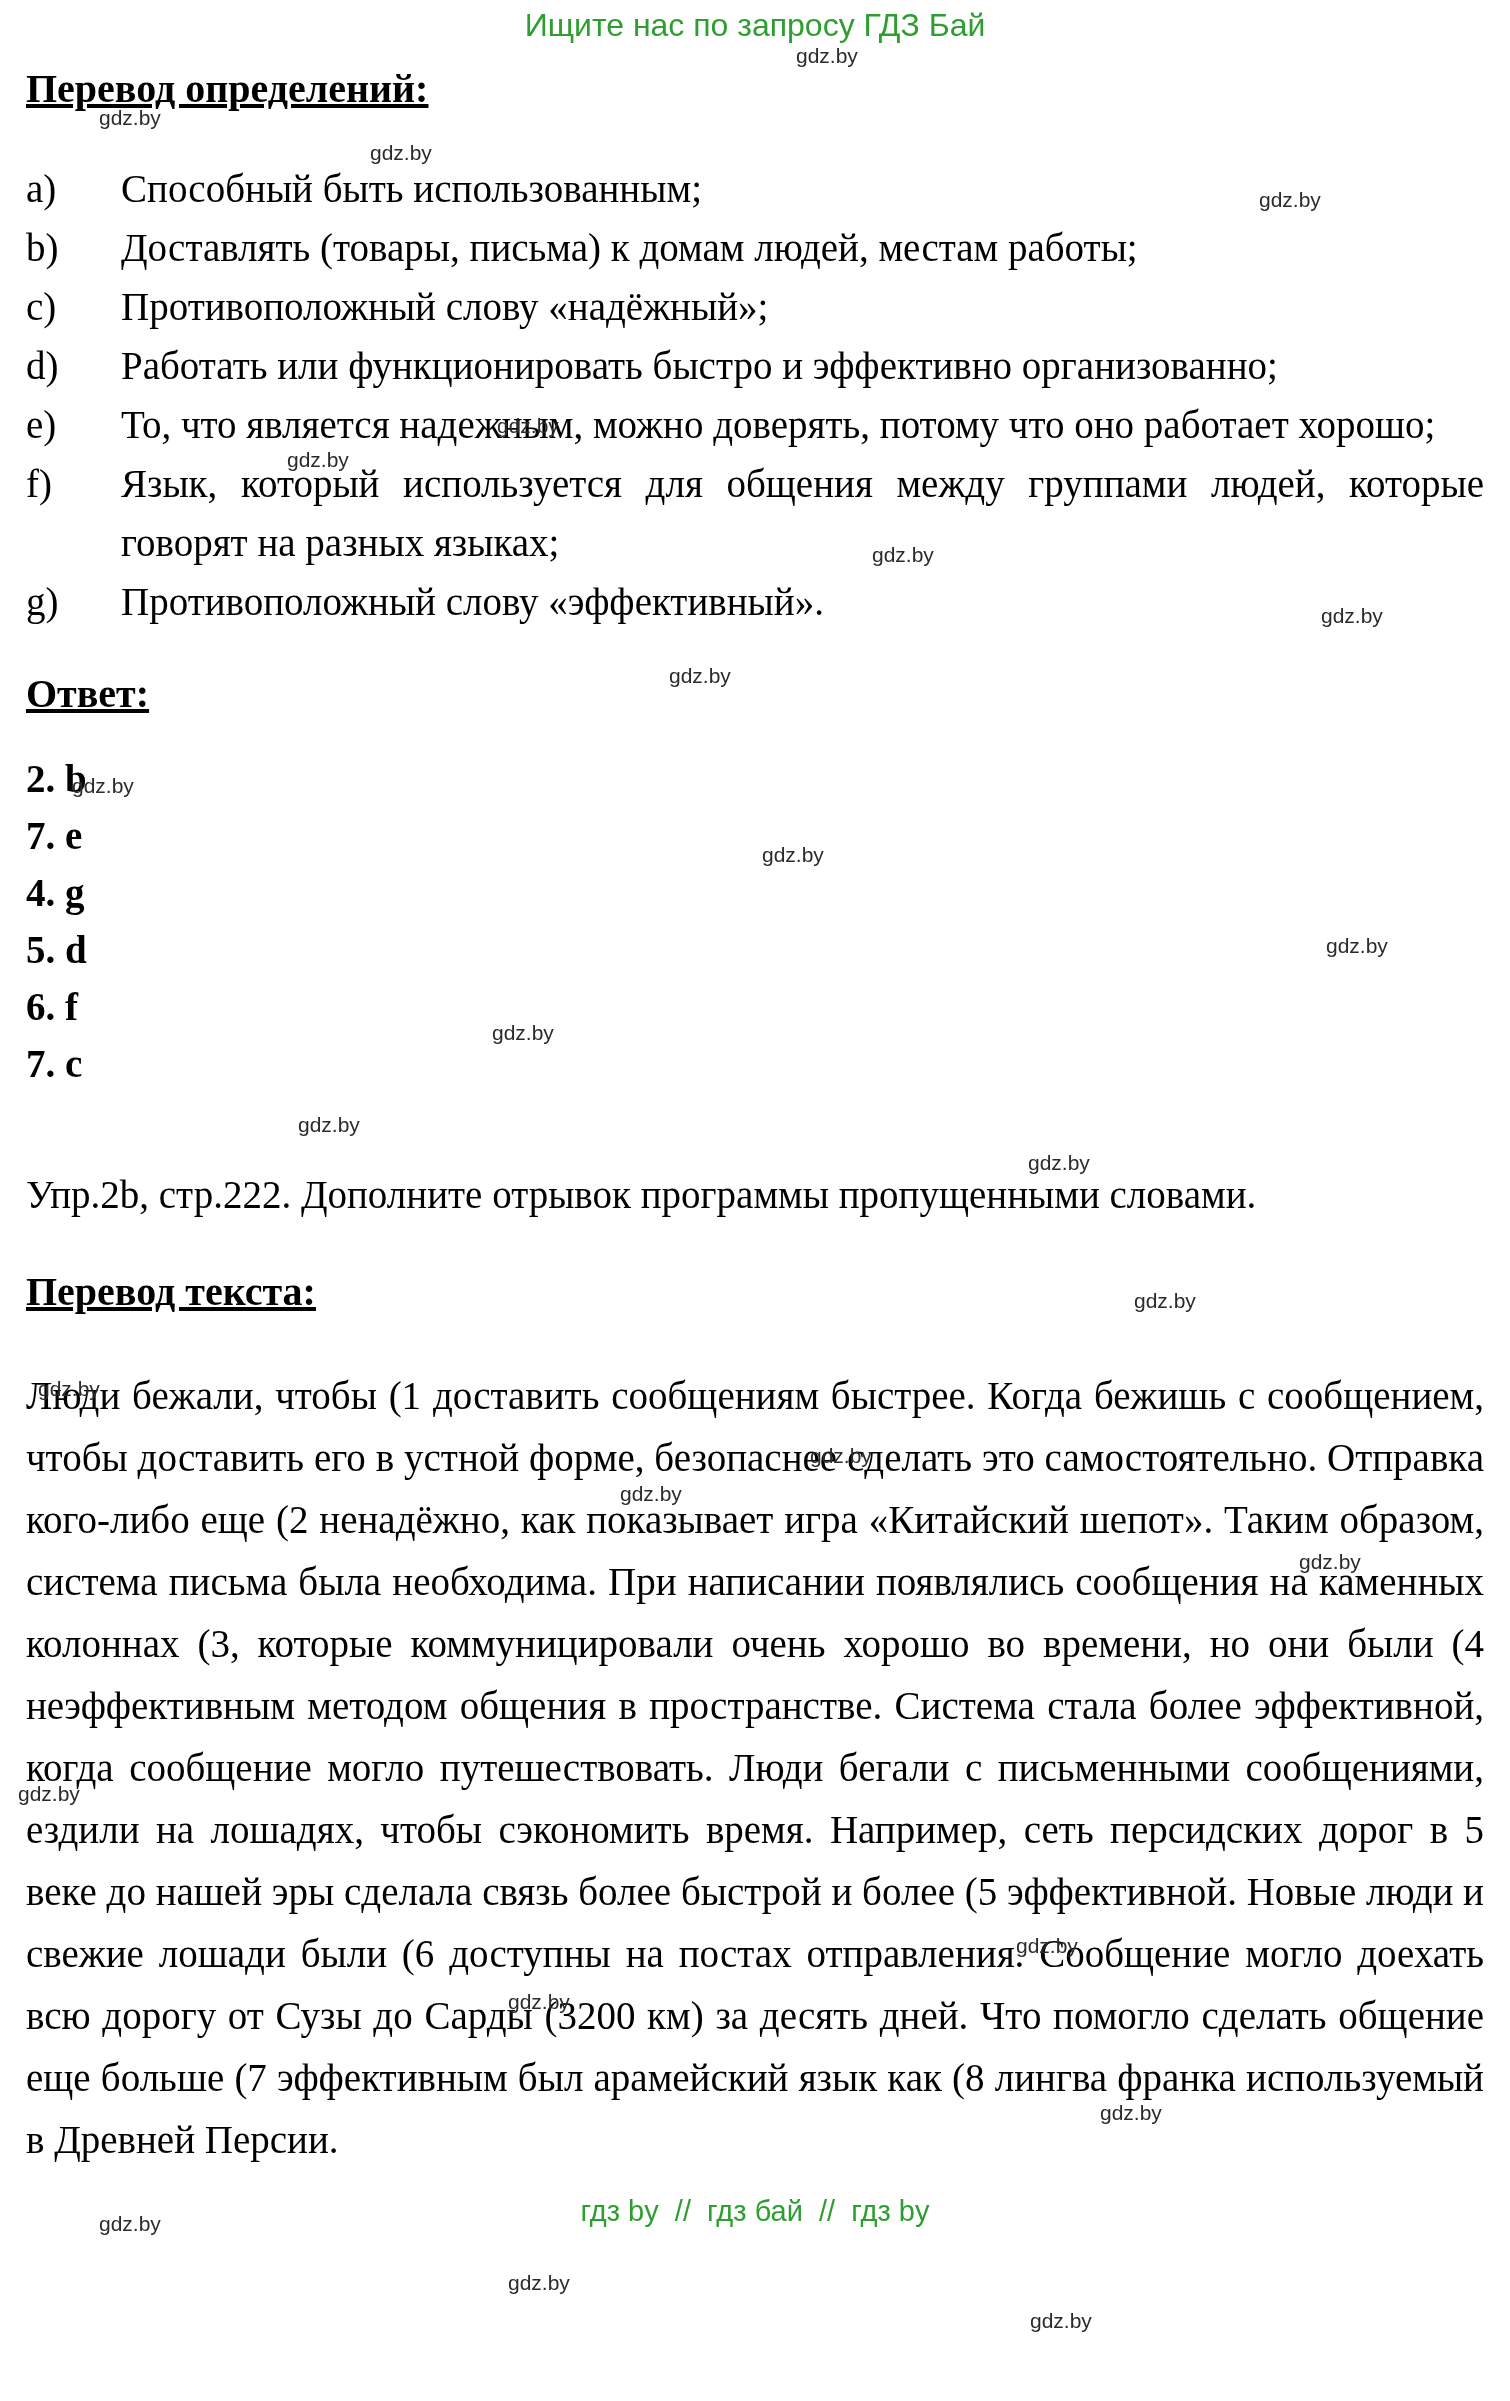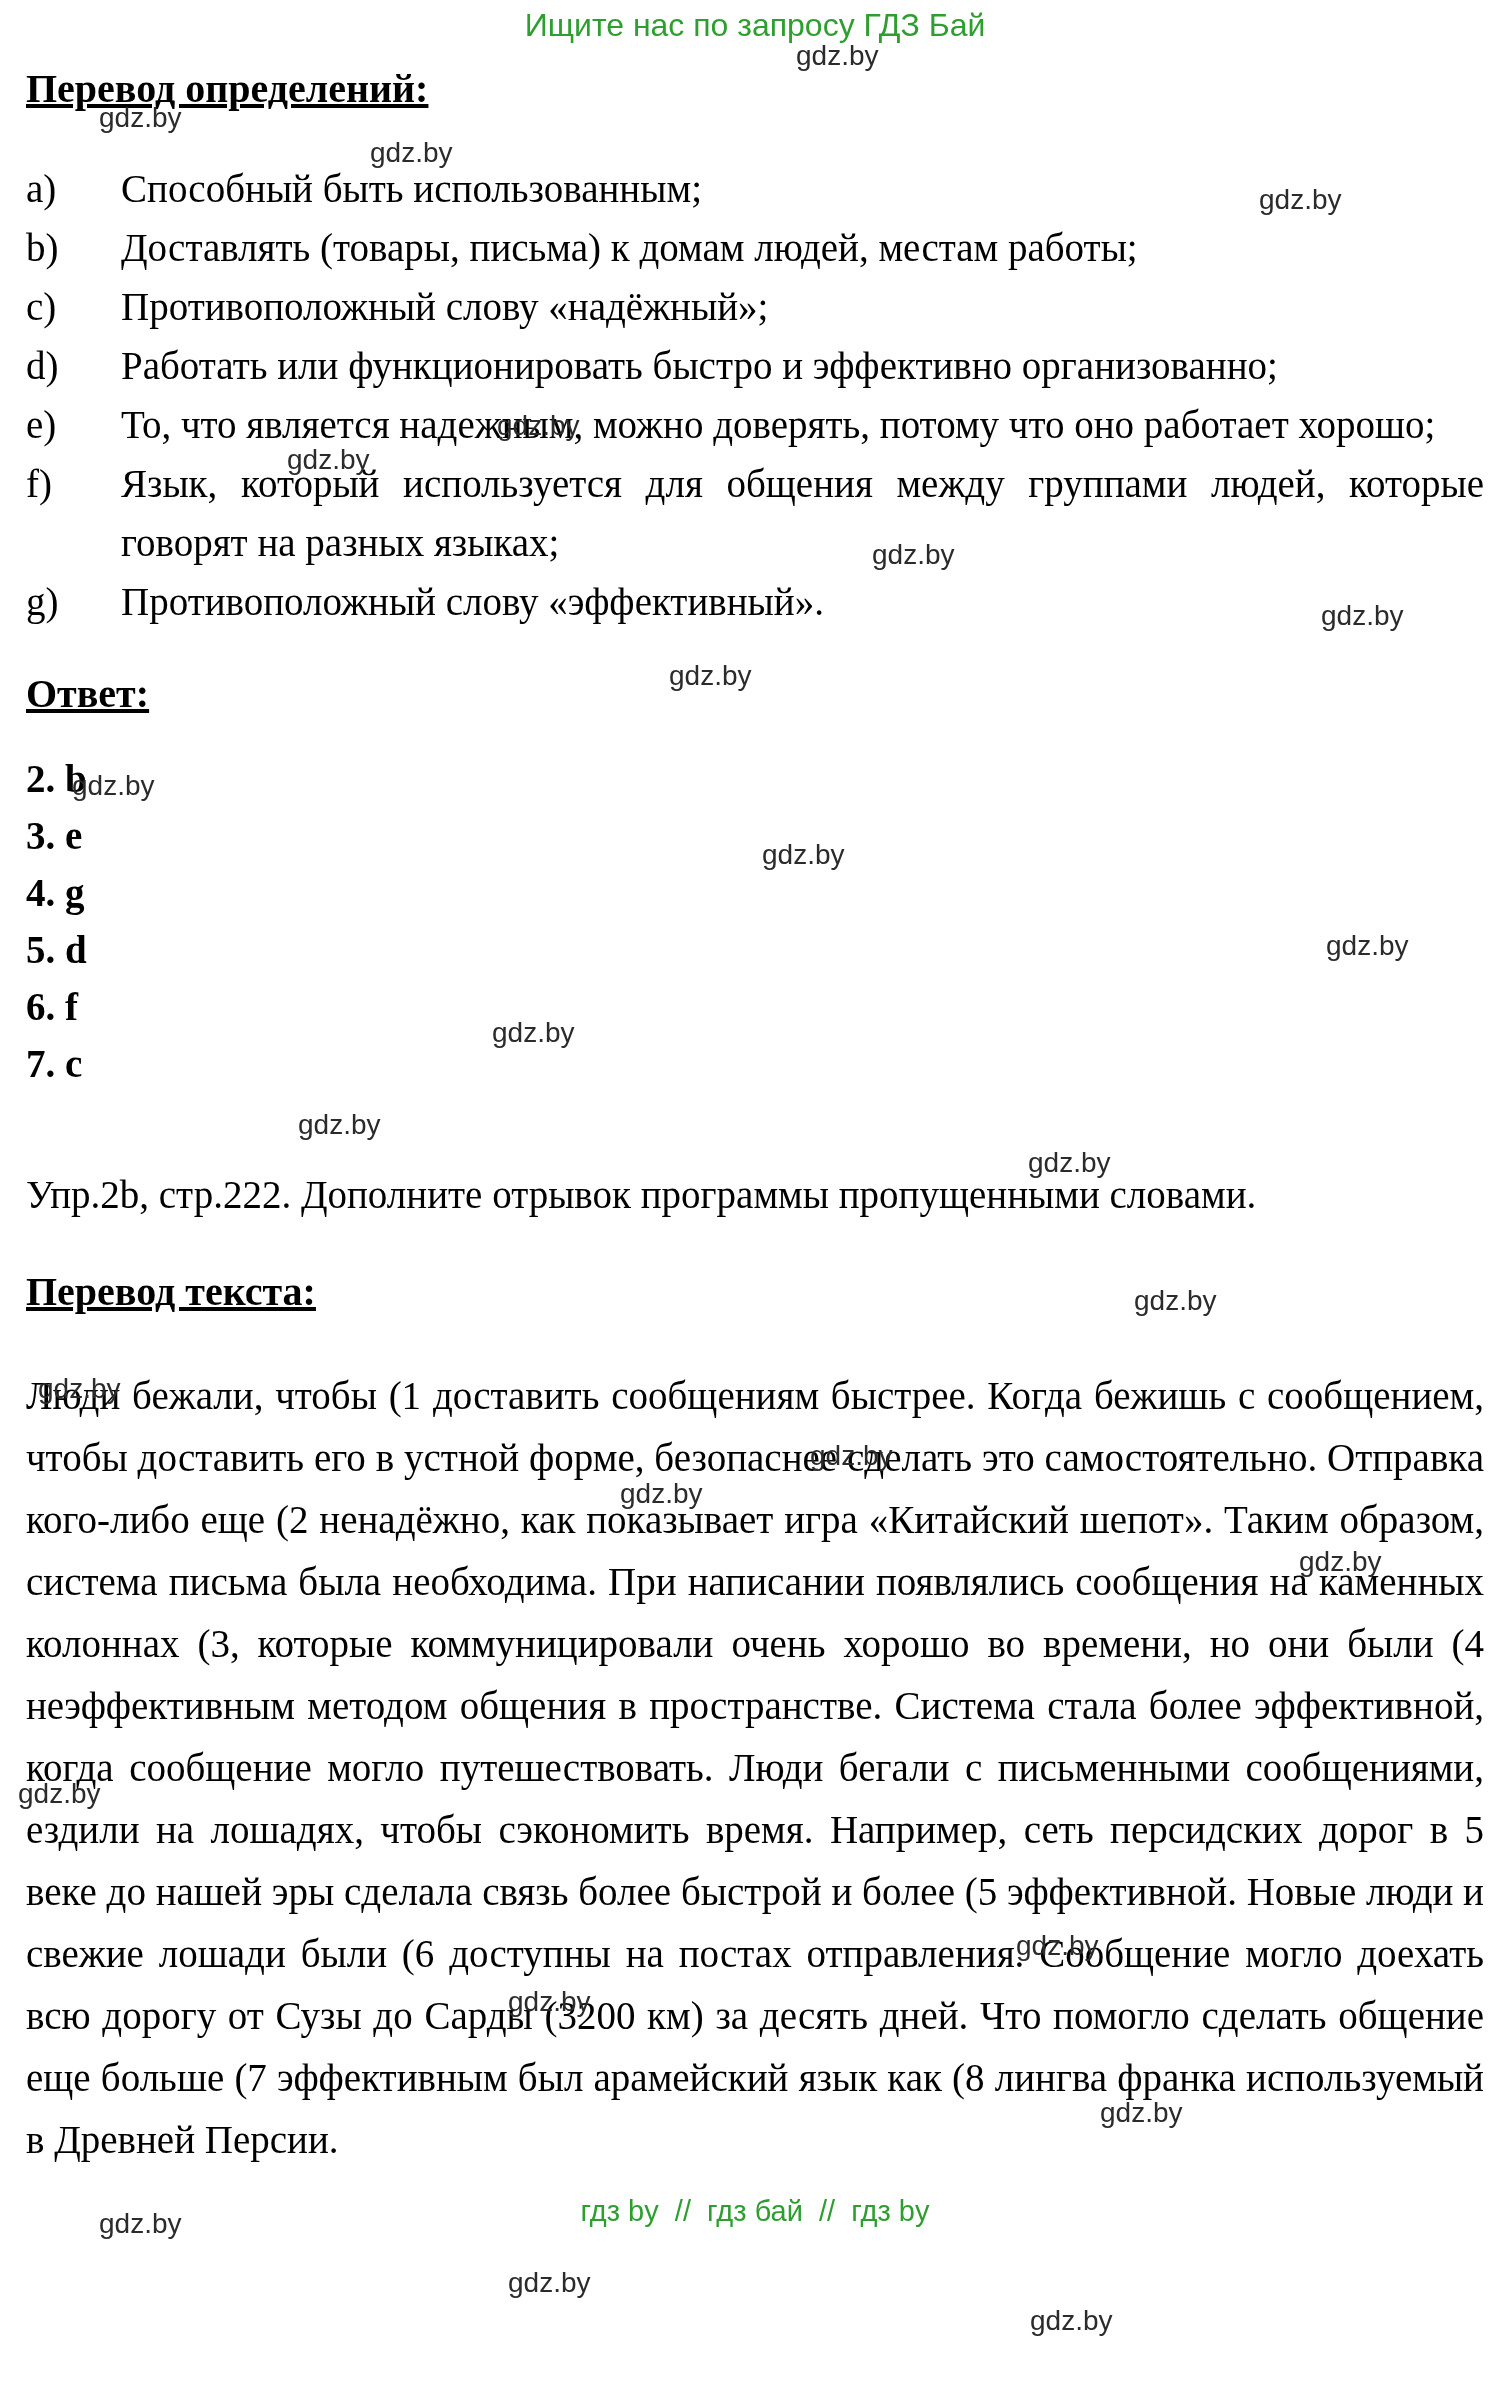--- a/index.html
+++ b/index.html
@@ -52,21 +52,21 @@
   }
   .translation-body {
     margin-top: 47px;
     font-size: 39px;
     line-height: 62px;
     text-align: justify;
   }
   .wm {
     position: absolute;
     font-family: "Liberation Sans", sans-serif;
-    font-size: 28px;
+    font-size: 21px;
     line-height: 24px;
     color: #2b2b2b;
     white-space: nowrap;
   }
 </style>
 </head>
 <body>
 
 <div class="page">
 
@@ -104,21 +104,21 @@
       <div class="def-item">
         <span class="def-letter">g)</span>
         <span class="def-text">Противоположный слову «эффективный».</span>
       </div>
     </div>
 
     <div class="heading answers">Ответ:</div>
 
     <div class="ans-list">
       <div class="ans-item">2. b</div>
-      <div class="ans-item">3. e</div>
+      <div class="ans-item">7. e</div>
       <div class="ans-item">4. g</div>
       <div class="ans-item">5. d</div>
       <div class="ans-item">6. f</div>
       <div class="ans-item">7. c</div>
     </div>
 
     <p class="exercise">Упр.2b, стр.222. Дополните отрывок программы пропущенными словами.</p>
 
     <div class="heading translation">Перевод текста:</div>
 

